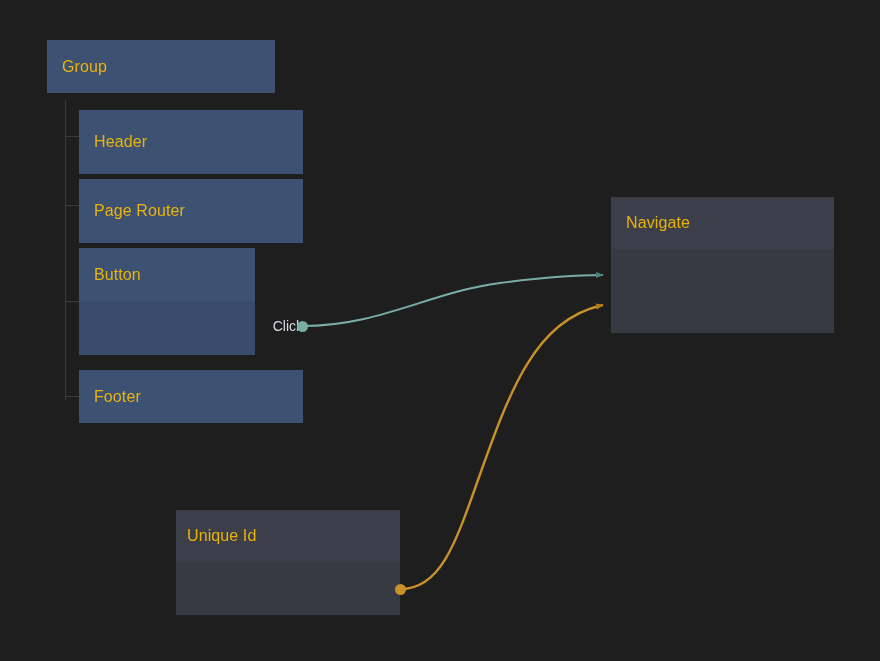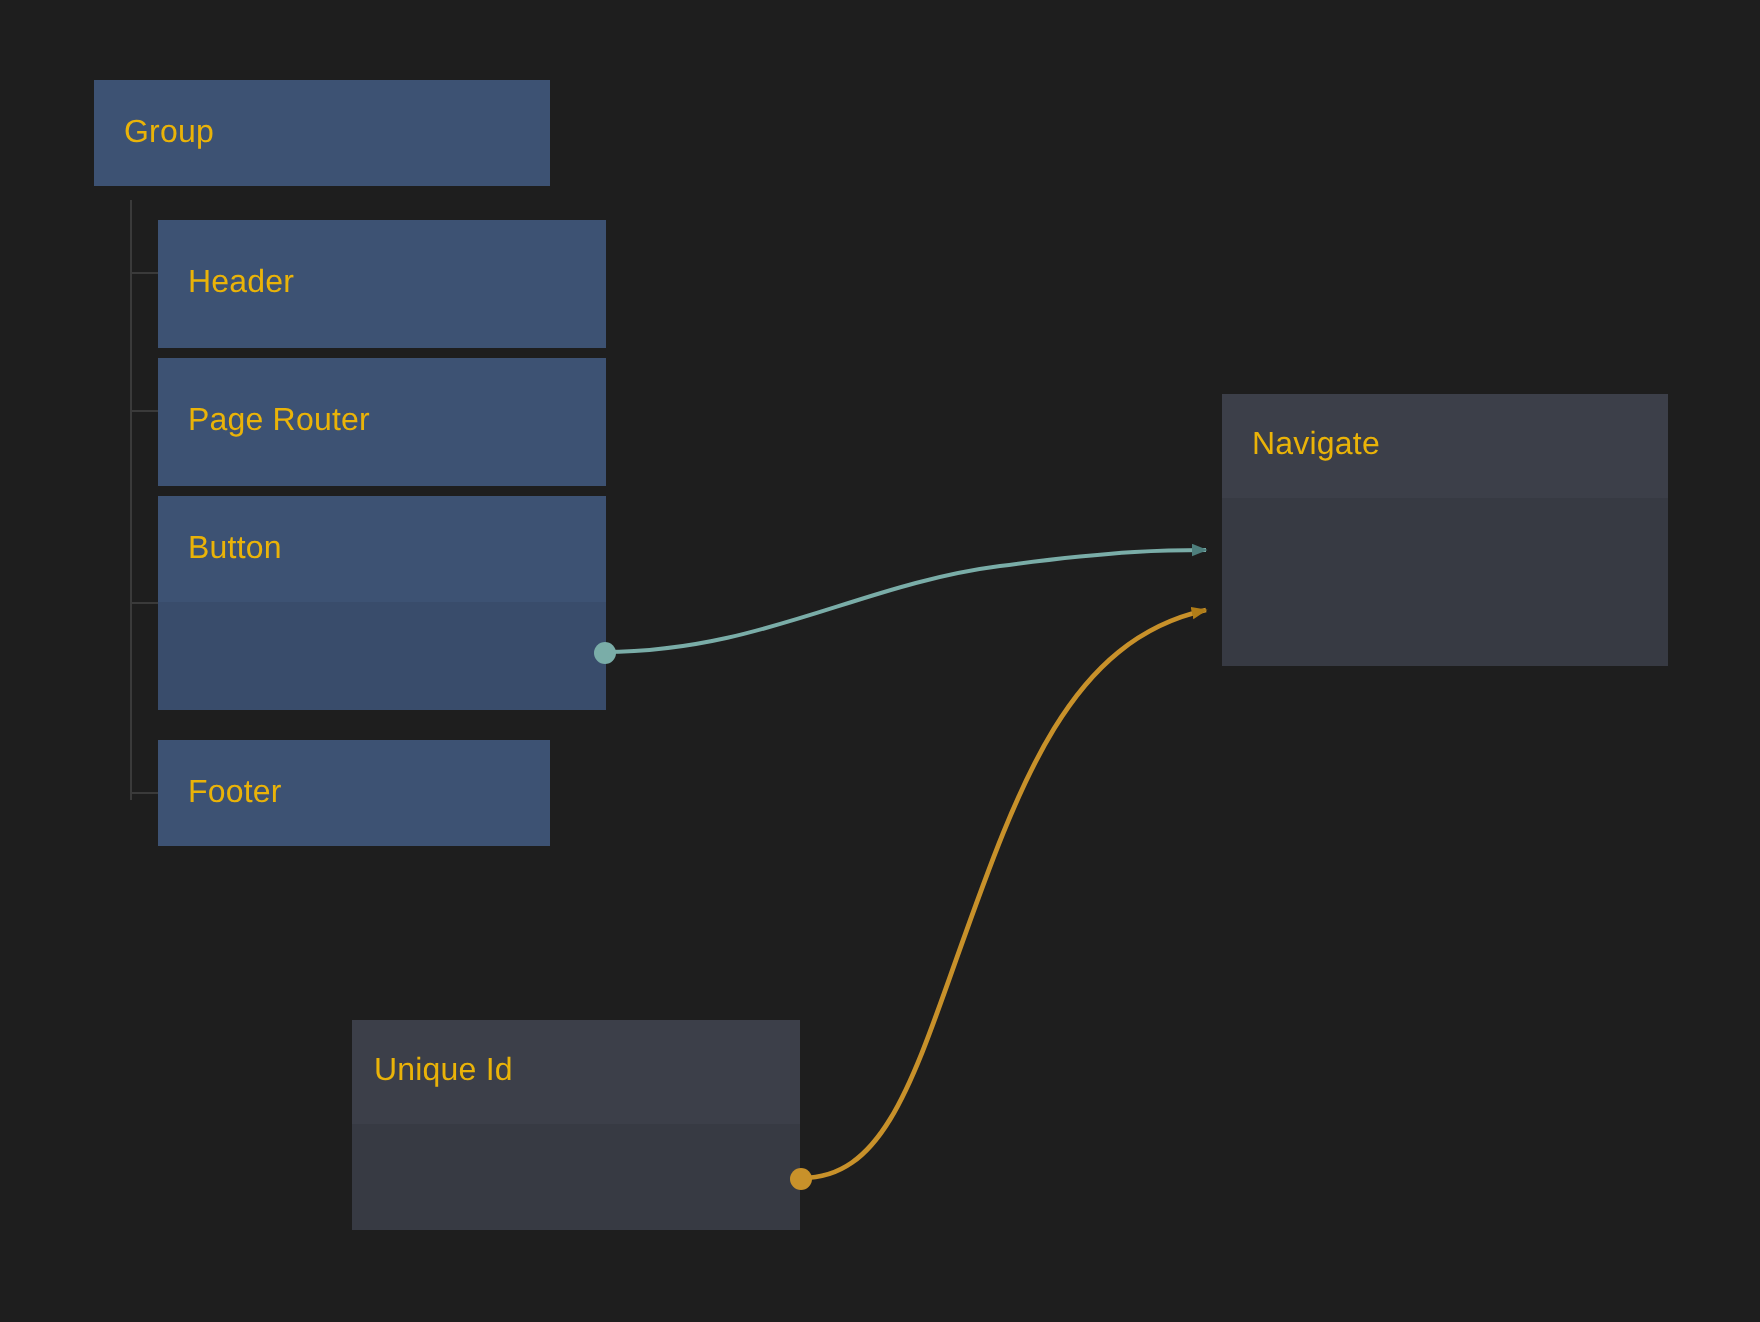--- a/index.html
+++ b/index.html
@@ -122,32 +122,32 @@
       <span>Header</span>
     </div>
   </div>
 
   <div class="node blue" style="left:79px; top:179px; width:224px;">
     <div class="node-header" style="height:64px;">
       <span>Page Router</span>
     </div>
   </div>
 
-  <div class="node blue" style="left:79px; top:248px; width:224px;">
+  <div class="node blue" style="left:79px; top:248px; width:176px;">
     <div class="node-header" style="height:53px;">
       <span>Button</span>
     </div>
     <div class="node-body" style="height:54px;"></div>
   </div>
   <div class="port-row out" style="left:79px; width:224px; top:318px; height:16px;">
     <span class="port-label-out">Click</span>
   </div>
   <div class="port-dot" style="position:absolute; left:297px; top:321px; background:#7aada8; z-index:4;"></div>
 
-  <div class="node blue" style="left:79px; top:370px; width:196px;">
+  <div class="node blue" style="left:79px; top:370px; width:224px;">
     <div class="node-header" style="height:53px;">
       <span>Footer</span>
     </div>
   </div>
 
   <div class="node gray" style="left:611px; top:197px; width:223px;">
     <div class="node-header" style="height:52px;">
       <span>Navigate</span>
     </div>
     <div class="node-body" style="height:84px;"></div>

